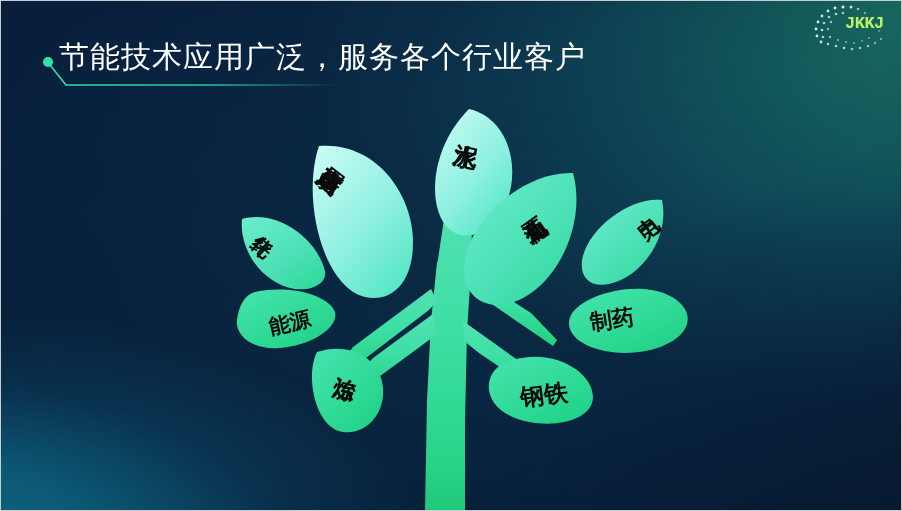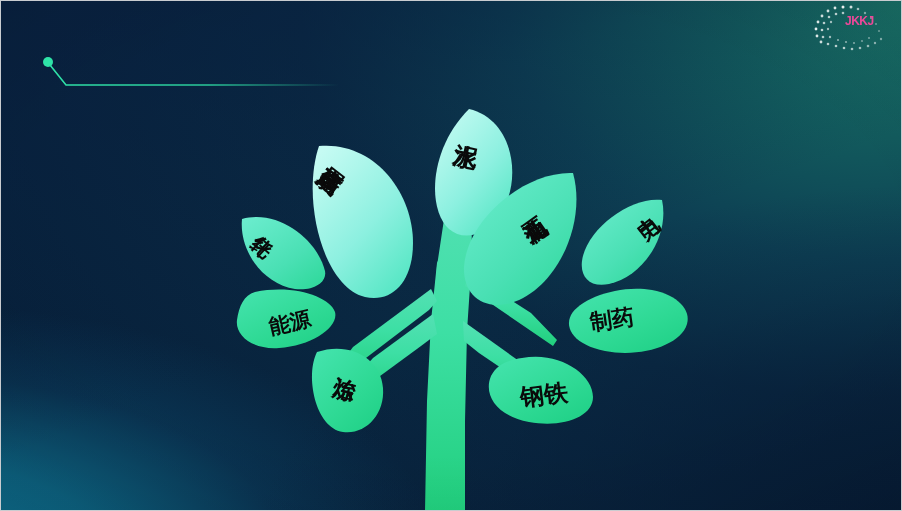--- a/index.html
+++ b/index.html
@@ -53,25 +53,25 @@
   .title-deco{
     position:absolute;left:40px;top:54px;width:300px;height:36px;pointer-events:none;
   }
 
   
   .logo{
     position:absolute;right:10px;top:2px;width:78px;height:50px;
   }
   .logo-text{
     position:absolute;left:32px;top:11px;
-    color:#ec4899;
-    font-size:12px;
+    color:#bef264;
+    font-size:17px;
     font-weight:bold;
     letter-spacing:-0.5px;
-    font-family:Liberation Sans, sans-serif;
+    font-family:Liberation Mono, monospace;
   }
 
   
   .tree{
     position:absolute;left:0;top:0;width:902px;height:511px;
   }
 
   .leaf-label{
     position:absolute;
     color:#0a0a0a;
@@ -172,20 +172,23 @@
       <linearGradient id="gUnderline" x1="0" y1="0" x2="1" y2="0">
         <stop offset="0%" stop-color="#2fe3a8"></stop>
         <stop offset="55%" stop-color="#2fe3a8" stop-opacity="0.85"></stop>
         <stop offset="100%" stop-color="#2fe3a8" stop-opacity="0"></stop>
       </linearGradient>
     </defs>
     <circle cx="7" cy="7" r="5" fill="#2fe3a8"></circle>
     <path d="M9,10 L25,30 L298,30" fill="none" stroke="url(#gUnderline)" stroke-width="1.6"></path>
   </svg>
 
+  <div class="title-wrap">
+    <div class="title-text">节能技术应用广泛，服务各个行业客户</div>
+  </div>
 
   <div class="logo">
     <svg viewBox="0 0 78 50" width="78" height="50">
       <g fill="#ffffff">
         <circle cx="30" cy="4" r="1.5" opacity="0.9"></circle>
         <circle cx="38" cy="4" r="1.5" opacity="0.8"></circle>
         <circle cx="22" cy="5" r="1.4" opacity="0.85"></circle>
         <circle cx="15" cy="8" r="1.4" opacity="0.8"></circle>
         <circle cx="45" cy="6" r="1.3" opacity="0.6"></circle>
         <circle cx="9" cy="13" r="1.4" opacity="0.8"></circle>

